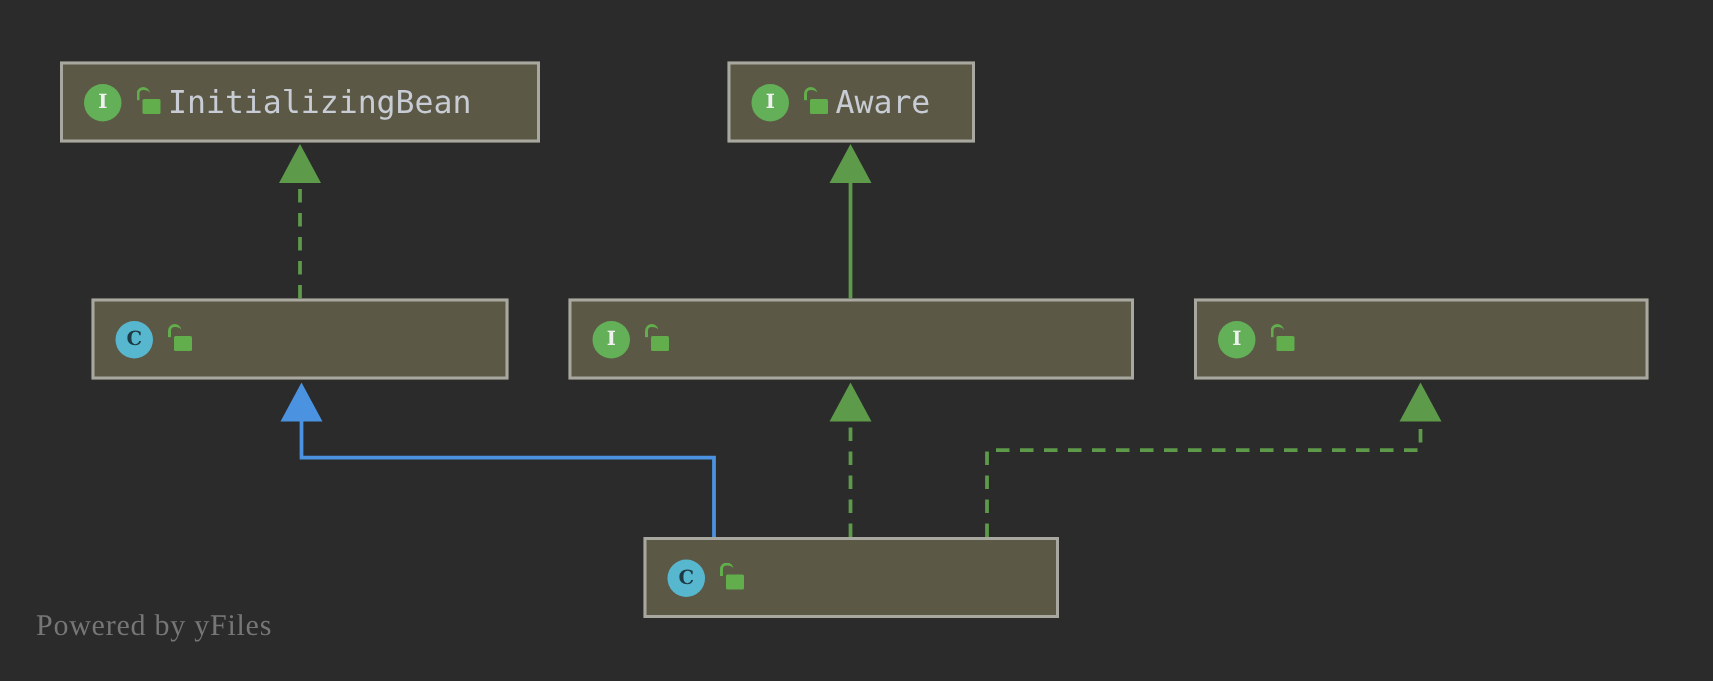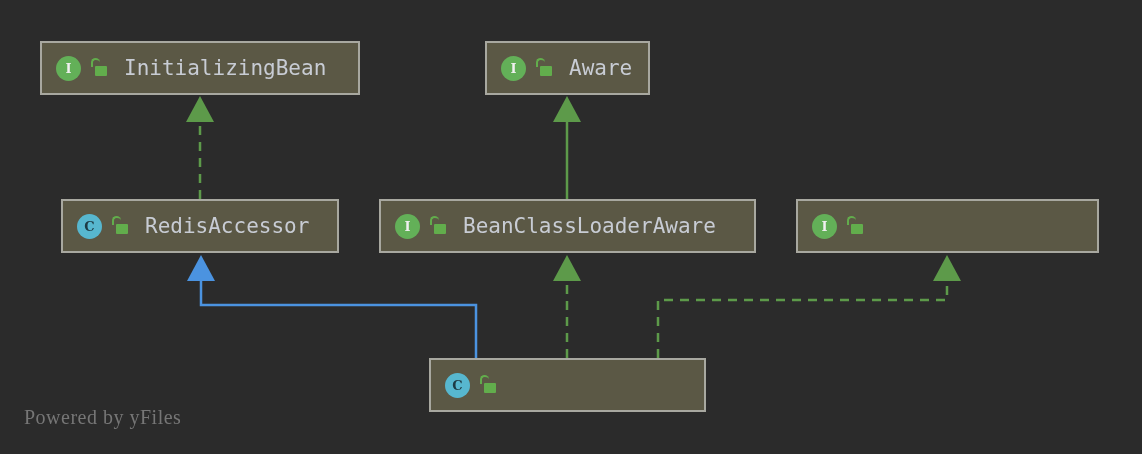--- a/index.html
+++ b/index.html
@@ -78,21 +78,21 @@
   .node-icon-lock .body {
     position: absolute;
     left: 5px;
     top: 8px;
     width: 12px;
     height: 10px;
     background: #62ad4c;
     border-radius: 1px;
   }
   .node-label {
-    margin-left: 16px;
+    margin-left: 4px;
     color: #c8ccd4;
     font-size: 21px;
     letter-spacing: 0px;
     white-space: nowrap;
     line-height: 1;
   }
   .watermark {
     position: absolute;
     left: 24px;
     top: 406px;
@@ -147,29 +147,27 @@
           <div class="body"></div>
         </div>
         <div class="node-label">Aware</div>
       </div>
       <div class="node" style="left: 61px; top: 199px; width: 278px; height: 54px;">
         <div class="node-icon-type icon-class">C</div>
         <div class="node-icon-lock">
           <div class="shackle"></div>
           <div class="body"></div>
         </div>
-        <div class="node-label">RedisAccessor</div>
       </div>
       <div class="node" style="left: 379px; top: 199px; width: 377px; height: 54px;">
         <div class="node-icon-type icon-interface">I</div>
         <div class="node-icon-lock">
           <div class="shackle"></div>
           <div class="body"></div>
         </div>
-        <div class="node-label">BeanClassLoaderAware</div>
       </div>
       <div class="node" style="left: 796px; top: 199px; width: 303px; height: 54px;">
         <div class="node-icon-type icon-interface">I</div>
         <div class="node-icon-lock">
           <div class="shackle"></div>
           <div class="body"></div>
         </div>
       </div>
       <div class="node" style="left: 429px; top: 358px; width: 277px; height: 54px;">
         <div class="node-icon-type icon-class">C</div>

